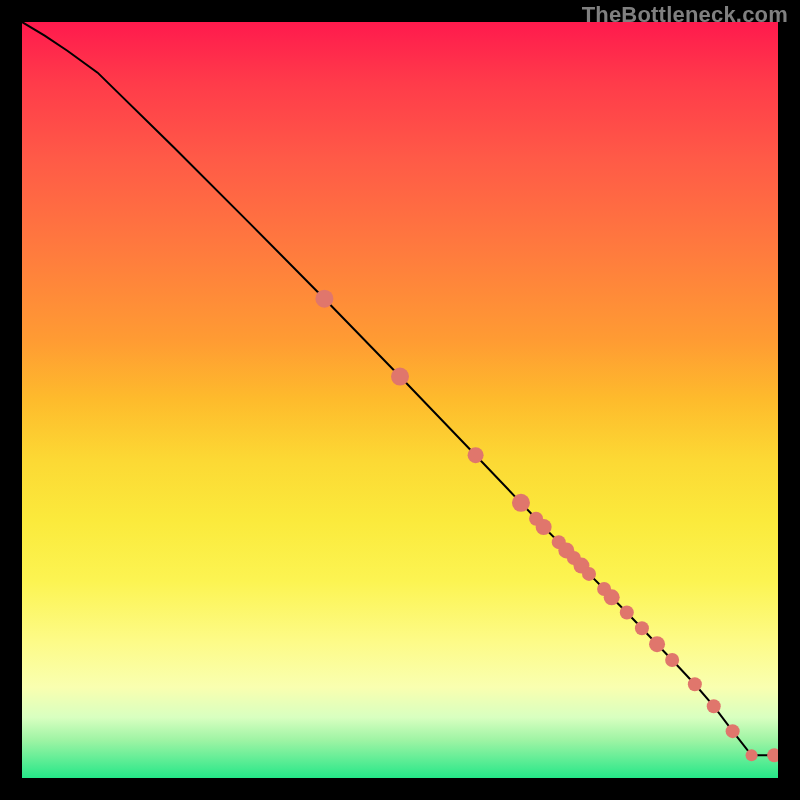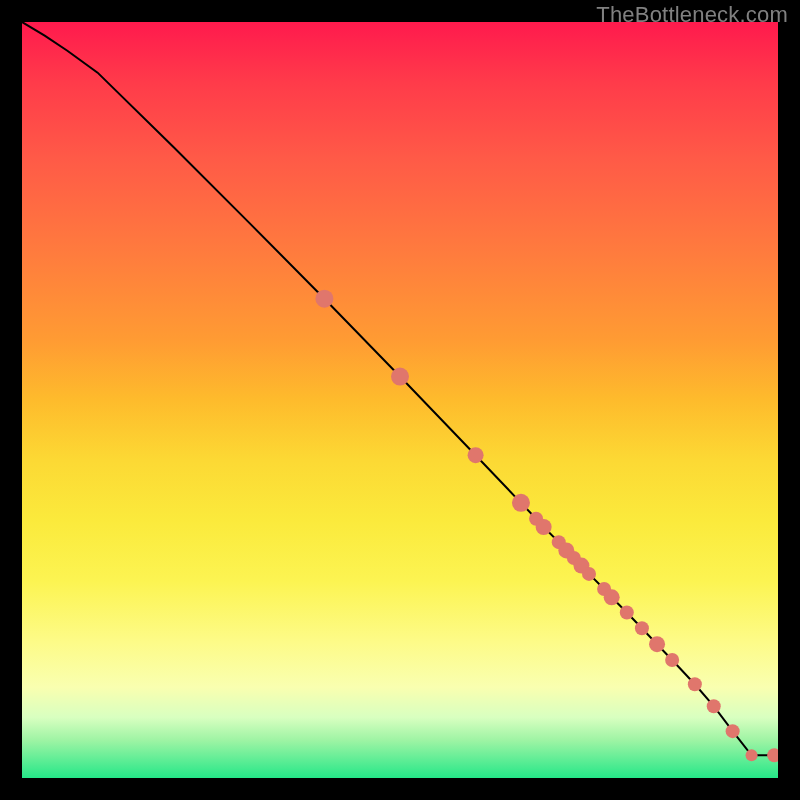--- a/index.html
+++ b/index.html
@@ -15,21 +15,21 @@
     position: relative;
     width: 800px;
     height: 800px;
     background: #000;
   }
   .watermark {
     position: absolute;
     top: 2px;
     right: 12px;
     font-size: 22px;
-    font-weight: 400;
+    font-weight: 700;
     color: #808080;
     letter-spacing: 0.2px;
     z-index: 5;
   }
   .plot {
     position: absolute;
     left: 22px;
     top: 22px;
     width: 756px;
     height: 756px;

